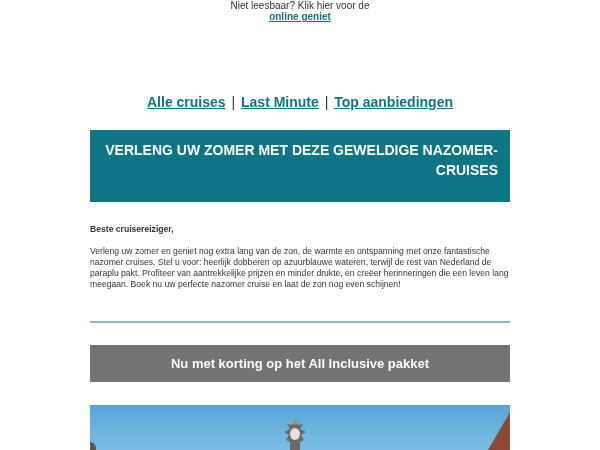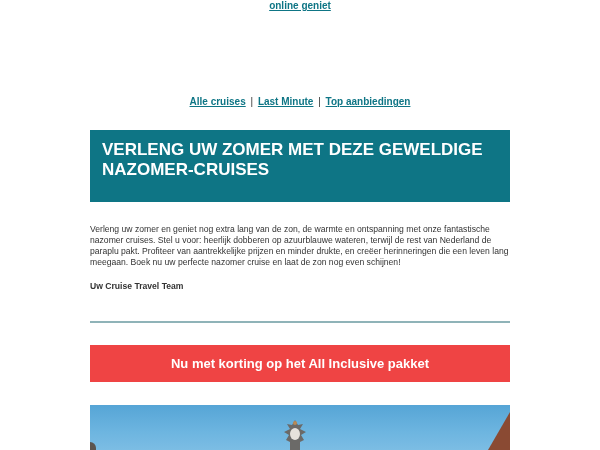--- a/index.html
+++ b/index.html
@@ -7,46 +7,47 @@
       width: 600px; height: 450px; overflow: hidden; position: relative;
       font-family: "Liberation Sans", sans-serif; color: #333333;
     }
     .preheader {
       position: absolute; top: 0; left: 0; width: 600px;
       text-align: center; font-size: 10px; line-height: 11px; color: #333;
     }
     .preheader a { color: #0e7585; font-weight: bold; text-decoration: underline; }
     .nav {
       position: absolute; top: 96px; left: 0; width: 600px;
-      text-align: center; font-size: 10px; line-height: 12px; color: #333;
+      text-align: center; font-size: 14px; line-height: 12px; color: #333;
     }
     .nav a { color: #0e7585; font-weight: bold; text-decoration: underline; }
     .nav .sep { color: #333; margin: 0 2px; }
     .hero {
       position: absolute; top: 130px; left: 90px; width: 420px; height: 72px;
       background: #0e7585; box-sizing: border-box; padding: 10px 12px;
     }
     .hero h1 {
-      margin: 0; color: #ffffff; font-size: 17px; line-height: 20px; font-weight: bold;
+      margin: 0; color: #ffffff; font-size: 14px; line-height: 20px; font-weight: bold;
       letter-spacing: 0;
+      text-align: right;
     }
     .body {
       position: absolute; top: 224px; left: 90px; width: 420px;
       font-size: 8.6px; line-height: 11px; color: #333;
     }
     .body .greeting { font-weight: bold; margin: 0 0 11px 0; }
     .body .para { margin: 0 0 13px 0; }
     .body .sign { font-weight: bold; margin: 0; }
     .divider {
       position: absolute; top: 321px; left: 90px; width: 420px; height: 2px;
       background: #8fb3b8;
     }
     .promo {
       position: absolute; top: 345px; left: 90px; width: 420px; height: 37px;
-      background: #ef4444; color: #fff; text-align: center;
+      background: #737373; color: #fff; text-align: center;
       font-weight: bold; font-size: 13px; line-height: 37px;
     }
     .photo {
       position: absolute; top: 405px; left: 90px; width: 420px; height: 45px;
       background: linear-gradient(180deg, #56a5d6 0%, #6db5e0 60%, #7cbde4 100%);
       overflow: hidden;
     }
     .photo .roof-right {
       position: absolute; right: 0; bottom: 0; width: 0; height: 0;
       border-bottom: 38px solid #8a4a33; border-left: 22px solid transparent;
@@ -56,38 +57,39 @@
       background: #5c5550; border-top-right-radius: 6px;
     }
     .photo .statue {
       position: absolute; left: 180px; bottom: 0; width: 50px; height: 32px;
     }
   </style>
 </head>
 <body>
 
 <div class="preheader">
+  <div>Niet leesbaar? Klik hier voor de</div>
   <a href="#">online geniet</a>
 </div>
 
 <div class="nav">
   <a href="#">Alle cruises</a>
   <span class="sep">|</span>
   <a href="#">Last Minute</a>
   <span class="sep">|</span>
   <a href="#">Top aanbiedingen</a>
 </div>
 
 <div class="hero">
   <h1>VERLENG UW ZOMER MET DEZE GEWELDIGE NAZOMER-CRUISES</h1>
 </div>
 
 <div class="body">
+  <p class="greeting">Beste cruisereiziger,</p>
   <p class="para">Verleng uw zomer en geniet nog extra lang van de zon, de warmte en ontspanning met onze fantastische nazomer cruises. Stel u voor: heerlijk dobberen op azuurblauwe wateren, terwijl de rest van Nederland de paraplu pakt. Profiteer van aantrekkelijke prijzen en minder drukte, en creëer herinneringen die een leven lang meegaan. Boek nu uw perfecte nazomer cruise en laat de zon nog even schijnen!</p>
-  <p class="sign">Uw Cruise Travel Team</p>
 </div>
 
 <div class="divider"></div>
 
 <div class="promo">Nu met korting op het All Inclusive pakket</div>
 
 <div class="photo">
   <div class="roof-left"></div>
   <svg class="statue" viewBox="0 0 50 32">
     <path d="M25 2 L28 7 L33 6 L30 11 L36 14 L31 17 L34 22 L30 24 L30 32 L20 32 L20 24 L16 22 L19 17 L14 14 L20 11 L17 6 L22 7 Z" fill="#6b6a68"></path>

